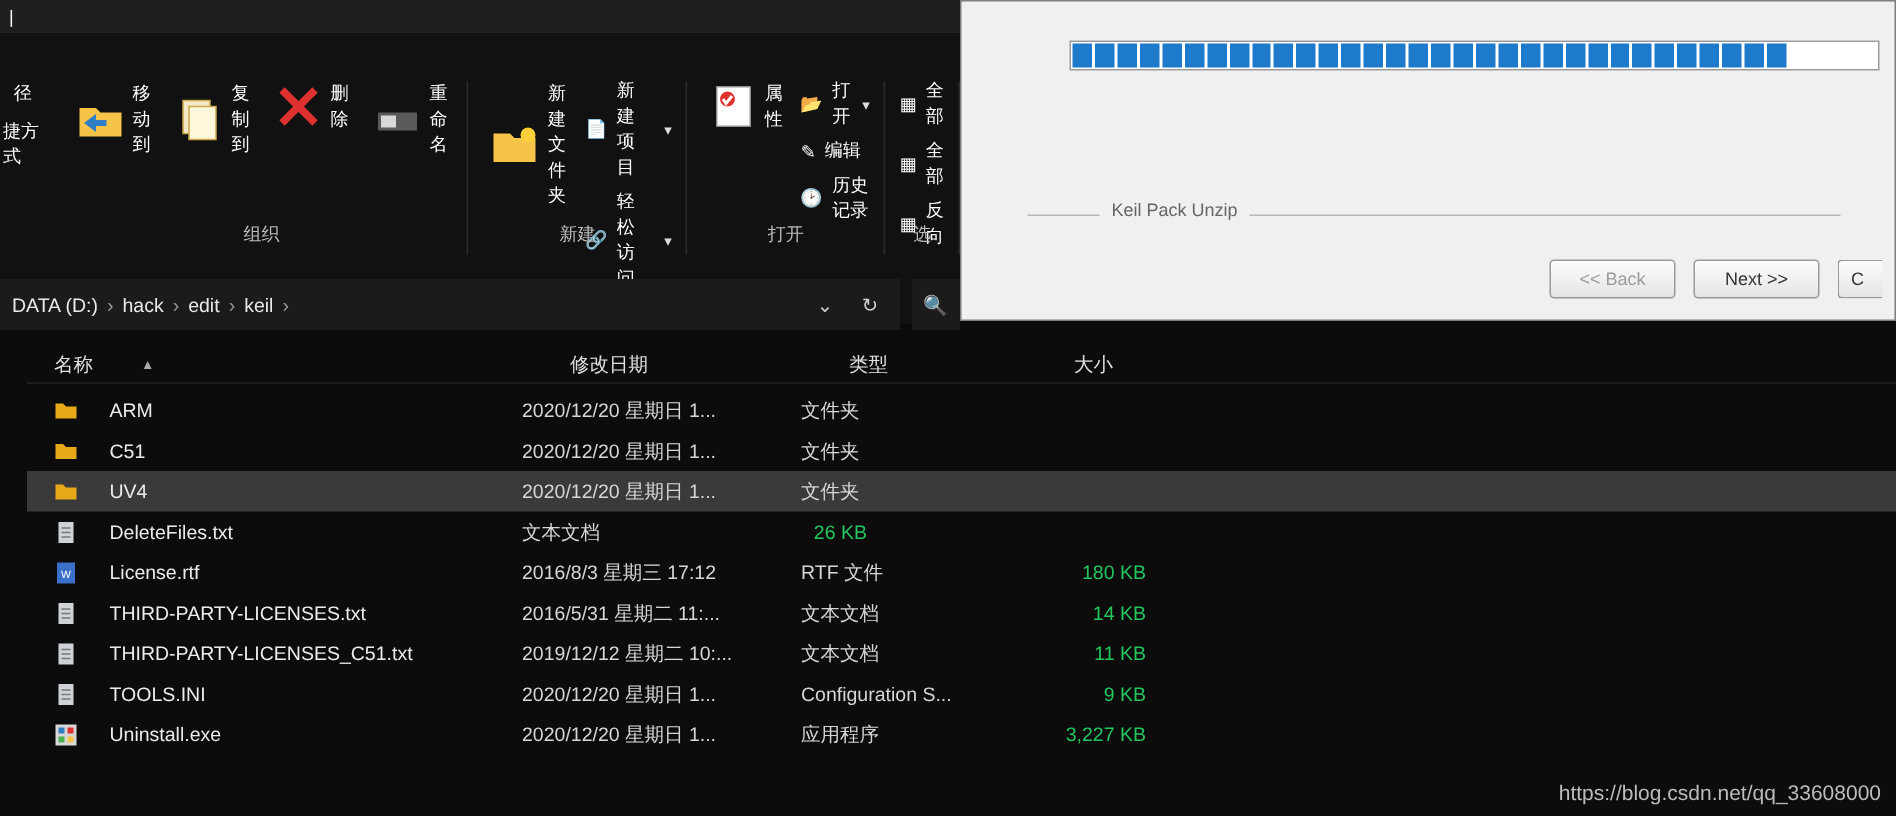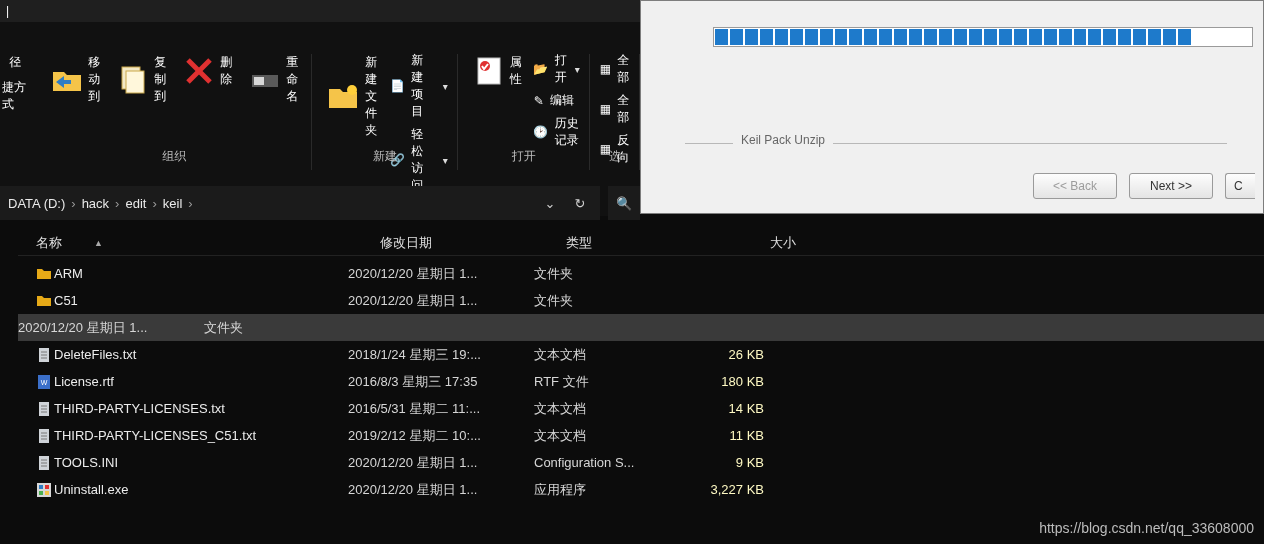--- a/index.html
+++ b/index.html
@@ -28,29 +28,29 @@
   .pathbar .spacer { flex:1; }
   .iconbtn { width:24px; height:24px; display:flex; align-items:center; justify-content:center; color:#d0d0d0; }
   .searchbar { position:absolute; left:608px; top:186px; width:32px; height:34px; background:#1b1b1b; display:flex; align-items:center; justify-content:center; color:#888; }
 
   
   .listwrap { position:absolute; left:0; top:224px; right:0; bottom:0; background:#0c0c0c; }
   .colhead { position:absolute; left:18px; top:6px; right:0; height:26px; display:flex; align-items:center; color:#e0e0e0; font-size:13px; border-bottom:1px solid #222; }
   .colhead .c-name { width:330px; padding-left:18px; display:flex; align-items:center; gap:32px; }
   .colhead .c-date { width:186px;margin-left:32px; }
   .colhead .c-type { width:150px; }
-  .colhead .c-size { width:90px; text-align:right; padding-right:10px; }
+  .colhead .c-size { width:90px; text-align:left; padding-right:10px; }
   .sort-ind { font-size:9px; color:#aaa; }
   .rows { position:absolute; left:18px; top:36px; right:0; }
   .row { display:flex; align-items:center; height:27px; color:#ececec; font-size:13px; }
   .row.sel { background:#3a3a3a; }
-  .row .c-name { width:330px; display:flex; align-items:center; gap:2px; padding-left:18px; }
+  .row .c-name { width:330px; display:flex; align-items:center; gap:21px; padding-left:18px; }
   .row .c-date { width:186px; color:#d6d6d6; }
   .row .c-type { width:150px; color:#d6d6d6; }
-  .row .c-size { width:90px; text-align:right; padding-right:10px; color:#fef9c3; }
+  .row .c-size { width:90px; text-align:right; padding-right:10px; color:#22c55e; }
   .ficon { width:16px; height:16px; display:inline-flex; align-items:center; justify-content:center; }
 
   
   .dialog { position:absolute; left:640px; top:0; right:0; height:214px; background:#f0f0f0; border:1px solid #7d7d7d; color:#222; }
   .dialog .progress-wrap { position:absolute; left:72px; top:26px; width:540px; }
   .progress { width:540px; height:20px; border:1px solid #9a9a9a; background:#fff; display:flex; gap:2px; padding:1px; }
   .progress .seg { flex:1; }
   .progress .seg.on { background:#1e7acb; }
   .fieldset { position:absolute; left:44px; top:132px; right:36px; height:20px; }
   .fieldset .line { border-top:1px solid #b8b8b8; position:absolute; left:0; right:0; top:10px; }
@@ -251,51 +251,58 @@
               <path class="folder-y2" d="M1 3h5l2 2h7v8H1z"></path>
             </svg>
           </span>
           <span>C51</span>
         </div>
         <div class="c-date">2020/12/20 星期日 1...</div>
         <div class="c-type">文件夹</div>
         <div class="c-size"></div>
       </div>
       <div class="row sel">
+        <div class="c-name">
+          <span class="ficon">
+            <svg width="16" height="16" viewBox="0 0 16 16">
+              <path class="folder-y2" d="M1 3h5l2 2h7v8H1z"></path>
+            </svg>
+          </span>
+          <span>UV4</span>
+        </div>
         <div class="c-date">2020/12/20 星期日 1...</div>
         <div class="c-type">文件夹</div>
         <div class="c-size"></div>
       </div>
       <div class="row">
         <div class="c-name">
           <span class="ficon">
             <svg width="16" height="16" viewBox="0 0 16 16">
               <rect x="3" y="1" width="10" height="14" class="txt-icon"></rect>
               <line x1="5" y1="5" x2="11" y2="5" stroke="#777"></line>
               <line x1="5" y1="8" x2="11" y2="8" stroke="#777"></line>
               <line x1="5" y1="11" x2="11" y2="11" stroke="#777"></line>
             </svg>
           </span>
           <span>DeleteFiles.txt</span>
         </div>
-        <div class="c-date">2018/1/24 星期三 19:...</div>
         <div class="c-type">文本文档</div>
         <div class="c-size">26 KB</div>
       </div>
       <div class="row">
         <div class="c-name">
           <span class="ficon">
             <svg width="16" height="16" viewBox="0 0 16 16">
               <rect x="2" y="1" width="12" height="14" fill="#3b6fc9"></rect>
               <text x="8" y="11" font-size="7" text-anchor="middle" fill="#fff">W</text>
             </svg>
           </span>
           <span>License.rtf</span>
         </div>
-        <div class="c-date">2016/8/3 星期三 17:35</div>
+        <div class="c-date">2016/8/3 星期三 17:12</div>
         <div class="c-type">RTF 文件</div>
         <div class="c-size">180 KB</div>
       </div>
       <div class="row">
         <div class="c-name">
           <span class="ficon">
             <svg width="16" height="16" viewBox="0 0 16 16">
               <rect x="3" y="1" width="10" height="14" class="txt-icon"></rect>
               <line x1="5" y1="5" x2="11" y2="5" stroke="#777"></line>
               <line x1="5" y1="8" x2="11" y2="8" stroke="#777"></line>
@@ -313,21 +320,21 @@
           <span class="ficon">
             <svg width="16" height="16" viewBox="0 0 16 16">
               <rect x="3" y="1" width="10" height="14" class="txt-icon"></rect>
               <line x1="5" y1="5" x2="11" y2="5" stroke="#777"></line>
               <line x1="5" y1="8" x2="11" y2="8" stroke="#777"></line>
               <line x1="5" y1="11" x2="11" y2="11" stroke="#777"></line>
             </svg>
           </span>
           <span>THIRD-PARTY-LICENSES_C51.txt</span>
         </div>
-        <div class="c-date">2019/2/12 星期二 10:...</div>
+        <div class="c-date">2019/12/12 星期二 10:...</div>
         <div class="c-type">文本文档</div>
         <div class="c-size">11 KB</div>
       </div>
       <div class="row">
         <div class="c-name">
           <span class="ficon">
             <svg width="16" height="16" viewBox="0 0 16 16">
               <rect x="3" y="1" width="10" height="14" class="txt-icon"></rect>
               <line x1="5" y1="5" x2="11" y2="5" stroke="#777"></line>
               <line x1="5" y1="8" x2="11" y2="8" stroke="#777"></line>

